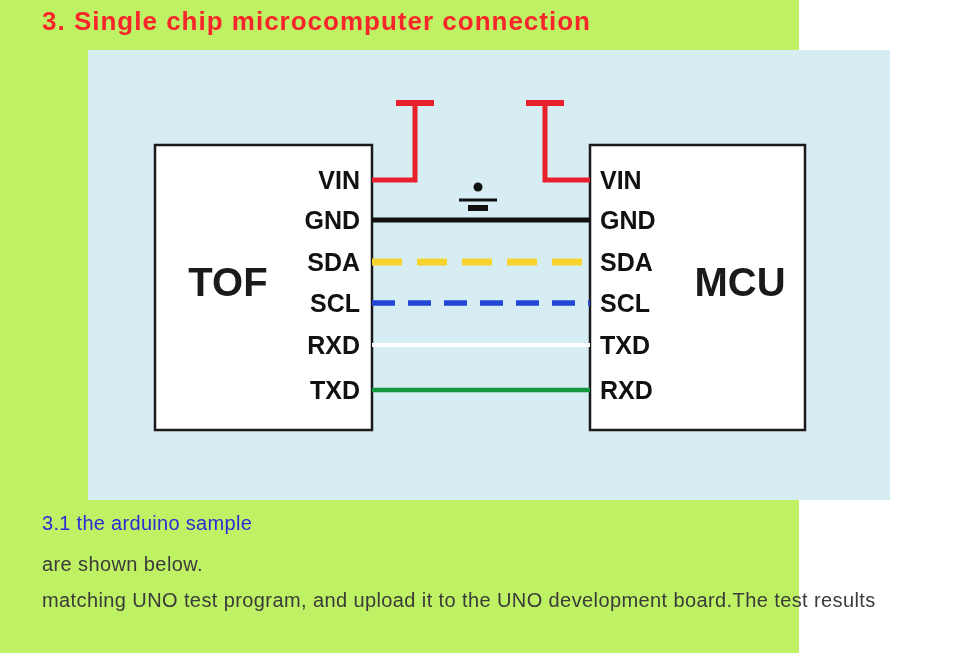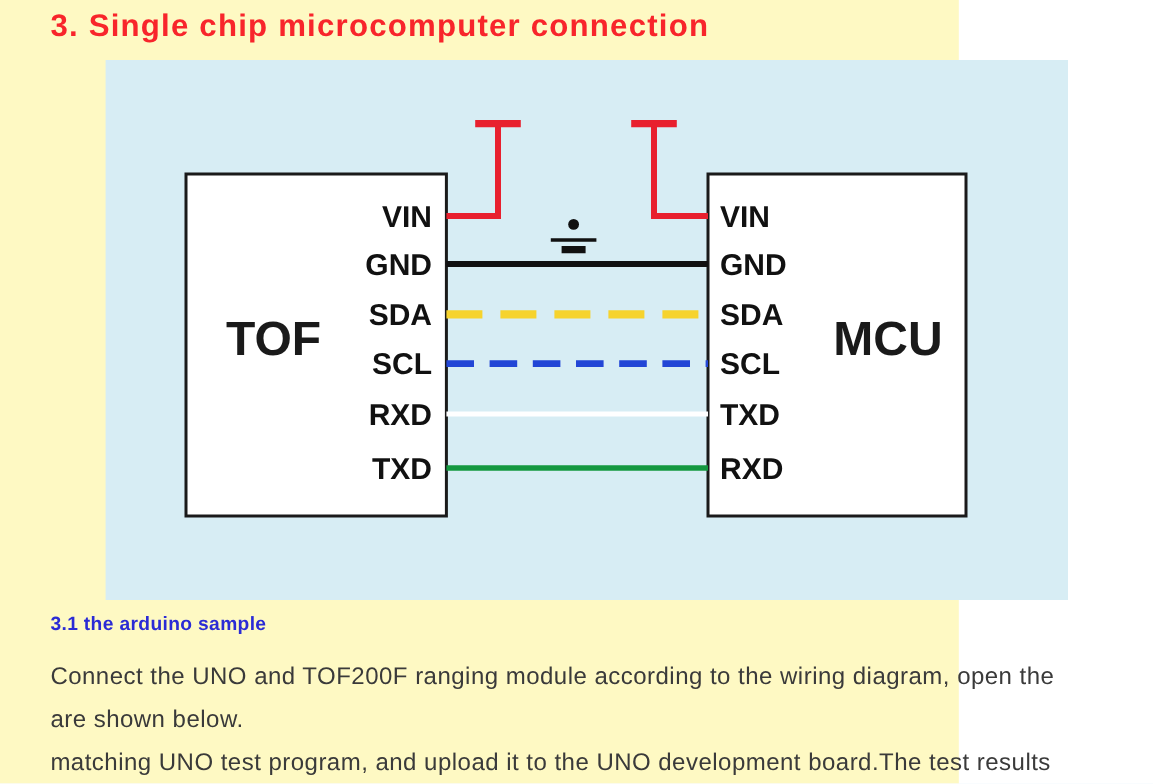--- a/index.html
+++ b/index.html
@@ -1,17 +1,17 @@
 <!DOCTYPE html>
 <html><head>
 <meta charset="utf-8">
 <style>
   html,body { margin:0; padding:0; background:#ffffff; }
   body { width:961px; height:653px; font-family:"Liberation Sans", sans-serif; overflow:hidden; }
-  .page { position:relative; width:799px; height:653px; background:#fef9c3; }
+  .page { position:relative; width:799px; height:653px; background:#bef264; }
 
   .section-title {
     position:absolute; left:42px; top:6px; margin:0;
     font-size:26px; font-weight:bold; letter-spacing:1px;
     color:#f8252b;
   }
 
   .panel {
     position:absolute; left:88px; top:50px;
     width:802px; height:450px;
@@ -20,21 +20,21 @@
   .panel svg { display:block; width:802px; height:450px; }
 
   .chip { fill:#ffffff; stroke:#1a1a1a; stroke-width:2.5; }
   .chip-name { font-family:"Liberation Sans", sans-serif; font-size:40px; font-weight:bold; fill:#1a1a1a; text-anchor:middle; }
   .pin { font-family:"Liberation Sans", sans-serif; font-size:25px; font-weight:bold; fill:#111111; }
   .pin-r { text-anchor:end; }
   .pin-l { text-anchor:start; }
 
   .subsection-title {
     position:absolute; left:42px; top:512px; margin:0;
-    font-size:16px; font-weight:bold; letter-spacing:0.3px;
+    font-size:20px; font-weight:normal; letter-spacing:0.3px;
     color:#2b2bd5;
   }
 
   .body-text {
     position:absolute; left:42px; top:546px; width:910px;
     font-size:20px; color:#3a3a3a; letter-spacing:0.4px;
   }
   .body-line { line-height:36px; white-space:nowrap; }
 </style>
 </head>
@@ -90,18 +90,17 @@
       <line x1="284" y1="295" x2="502" y2="295" stroke-width="4" stroke="#ffffff"></line>
 
       <line x1="284" y1="340" x2="502" y2="340" stroke-width="4.5" stroke="#13983f"></line>
 
     </svg>
   </div>
 
   <h2 class="subsection-title">3.1 the arduino sample</h2>
 
   <div class="body-text">
-    <div class="body-line">Connect the UNO and TOF200F ranging module according to the wiring diagram, open the</div>
     <div class="body-line">are shown below.</div>
     <div class="body-line">matching UNO test program, and upload it to the UNO development board.The test results</div>
   </div>
 
 </div>
 
 </body></html>

